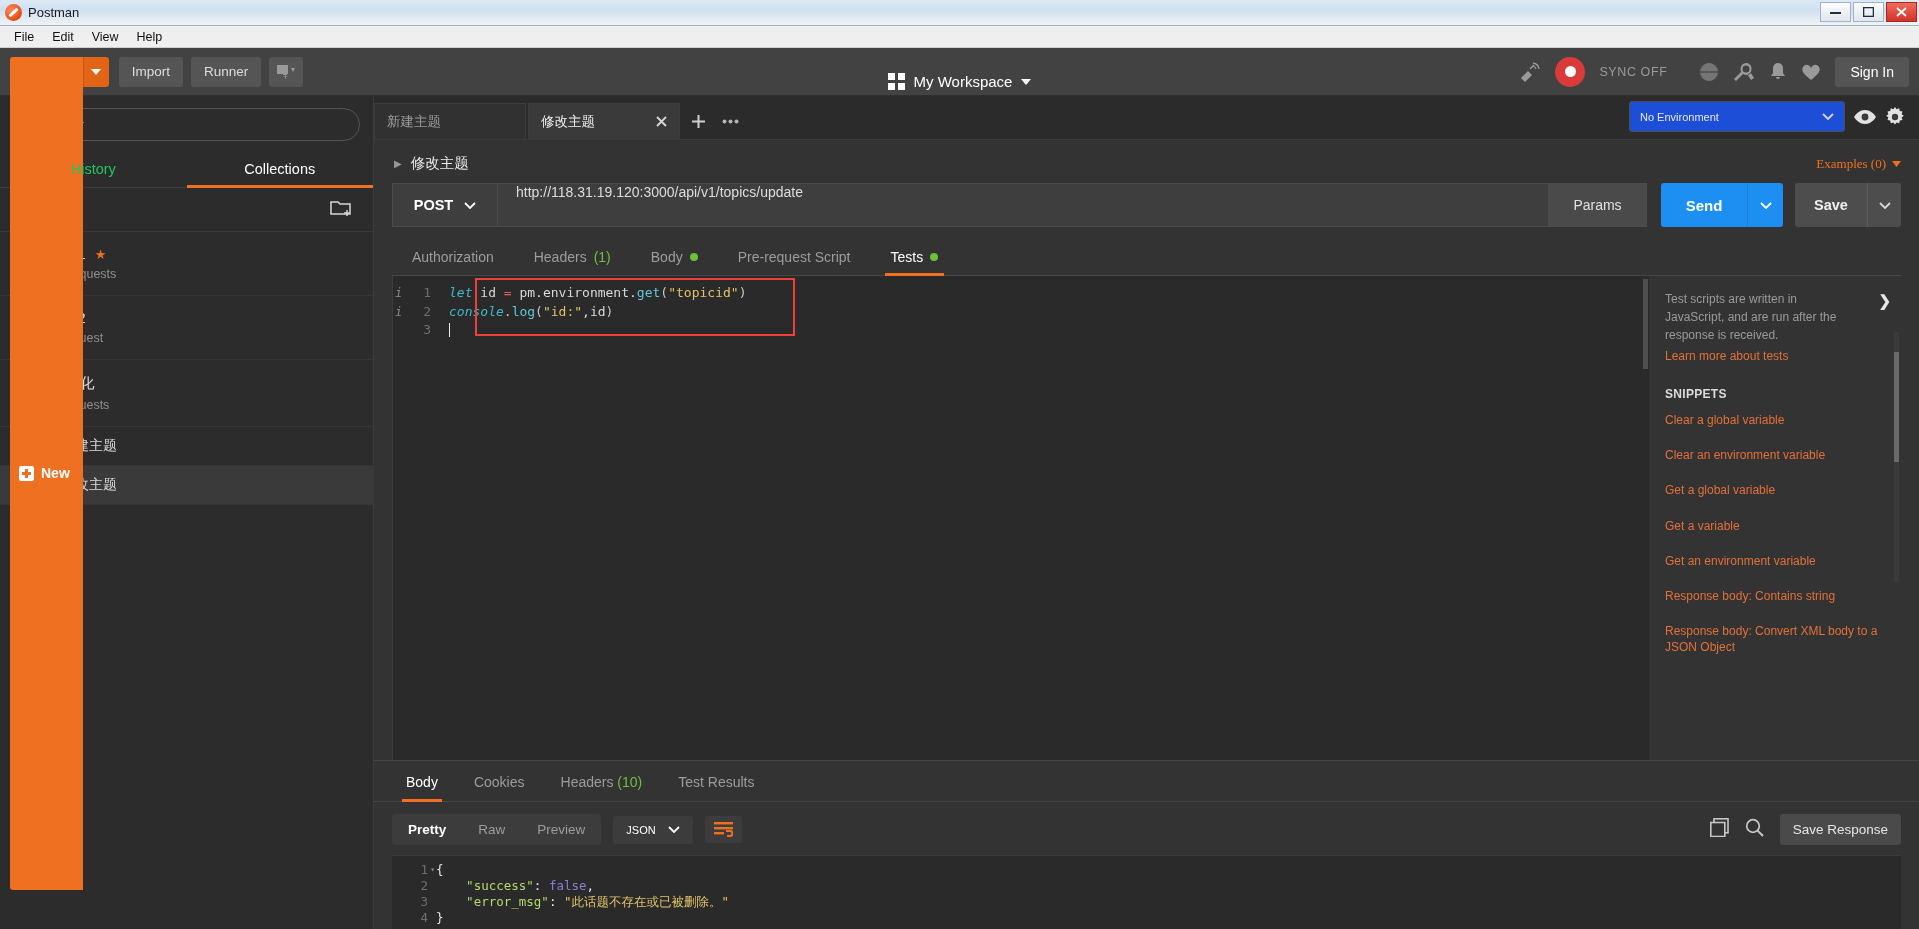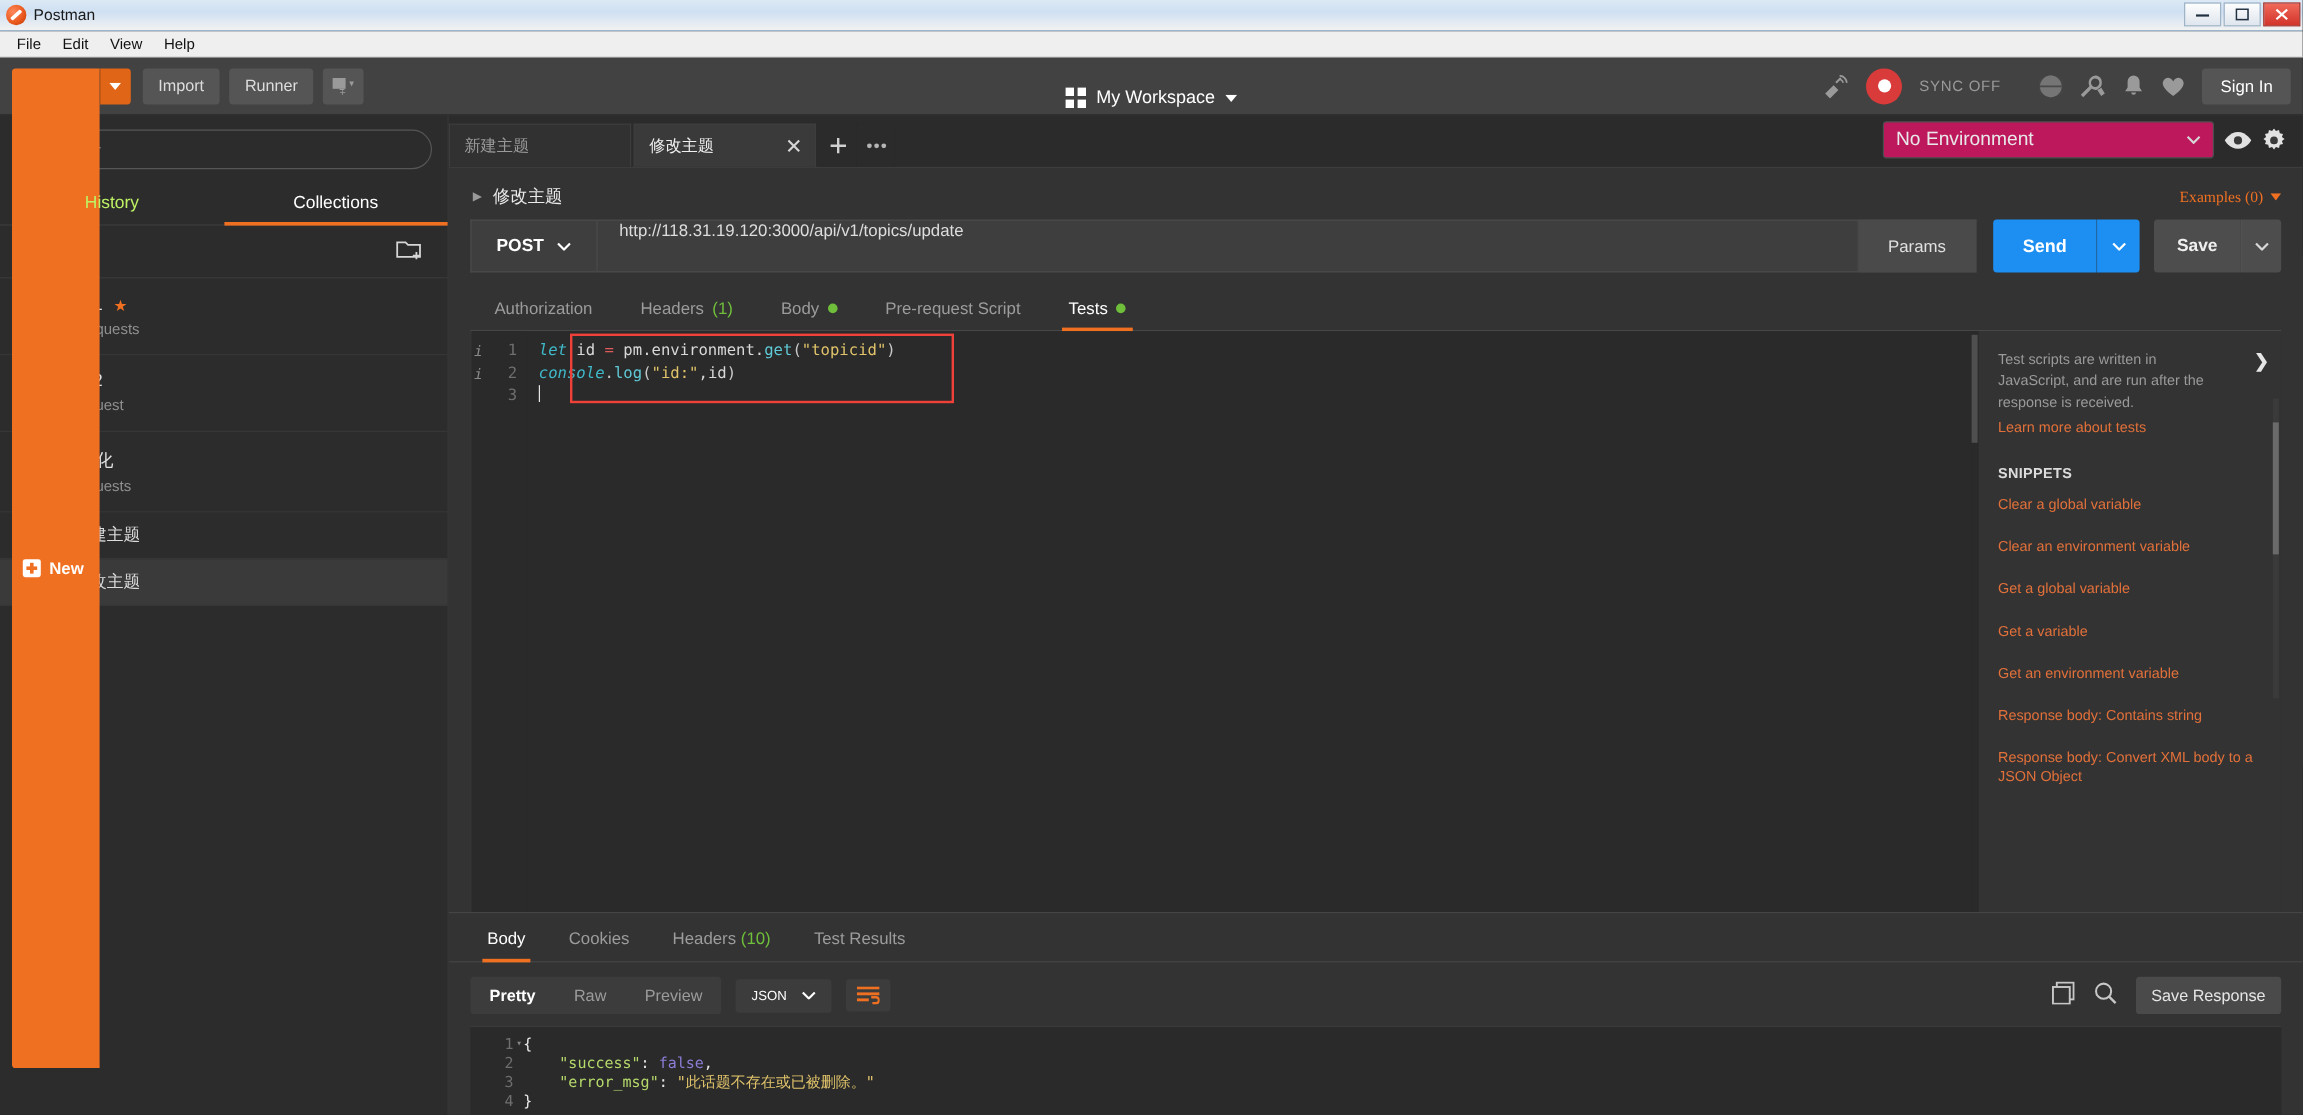--- a/index.html
+++ b/index.html
@@ -117,21 +117,21 @@
   
   .sidebar { width: 374px; background: #2c2c2c; border-right: 1px solid #3a3a3a; flex: none; }
   .filterwrap { padding: 12px 13px 9px 13px; }
   .filterbox {
     height: 33px; border: 1px solid #565656; border-radius: 17px;
     display: flex; align-items: center; padding: 0 14px; gap: 10px;
     color: #8c8c8c; font-size: 14px; background: #2c2c2c;
   }
   .sidetabs { display: flex; border-bottom: 1px solid #3d3d3d; }
   .sidetab {
-    flex: 1; text-align: center; font-size: 14.5px; color: #bef264;
+    flex: 1; text-align: center; font-size: 14.5px; color: #22c55e;
     padding: 11px 0 10px 0; position: relative;
   }
   .sidetab.active { color: #fff; }
   .sidetab.active::after {
     content: ""; position: absolute; left: 0; right: 0; bottom: -1px;
     height: 3px; background: #f07022;
   }
   .newfolderbar {
     height: 44px; display: flex; align-items: center; justify-content: flex-end;
     padding-right: 20px; border-bottom: 1px solid #3a3a3a;
@@ -169,23 +169,23 @@
     background: #313131; color: #9a9a9a; margin-right: 2px;
     border: 1px solid #3d3d3d; border-bottom: none;
   }
   .rtab.active { background: #3a3a3a; color: #efefef; }
   .rtab .x { color: #cfcfcf; font-size: 14px; margin-left: 16px; }
   .tabbtn {
     width: 32px; height: 36px; display: flex; align-items: center; justify-content: center;
     color: #cfcfcf; font-size: 16px; background: #2b2b2b;
   }
   .envselect {
-    width: 276px; height: 31px; background: #be185d; border: 1px solid #4d4d4d;
+    width: 216px; height: 31px; background: #1d4ed8; border: 1px solid #4d4d4d;
     border-radius: 3px; display: flex; align-items: center; justify-content: space-between;
-    padding: 0 10px; font-size: 16px; color: #e8e8e8;
+    padding: 0 10px; font-size: 11px; color: #e8e8e8;
   }
   .envico { color: #e2e2e2; display: flex; align-items: center; }
 
   .req-pane { flex: 1; display: flex; flex-direction: column; padding: 0 18px; min-height: 0; }
   .crumbrow { display: flex; align-items: center; padding: 14px 0 10px 2px; }
   .crumb { font-size: 14.5px; color: #eaeaea; display: flex; align-items: center; gap: 9px; }
   .crumb .arrow { color: #999; font-size: 10px; }
   .examples { margin-left: auto; color: #f07022; font-size: 13px; display: flex; align-items: center; gap: 6px; font-family: Liberation Serif, serif; }
 
   .urlrow { display: flex; align-items: stretch; height: 44px; margin-bottom: 2px; }

